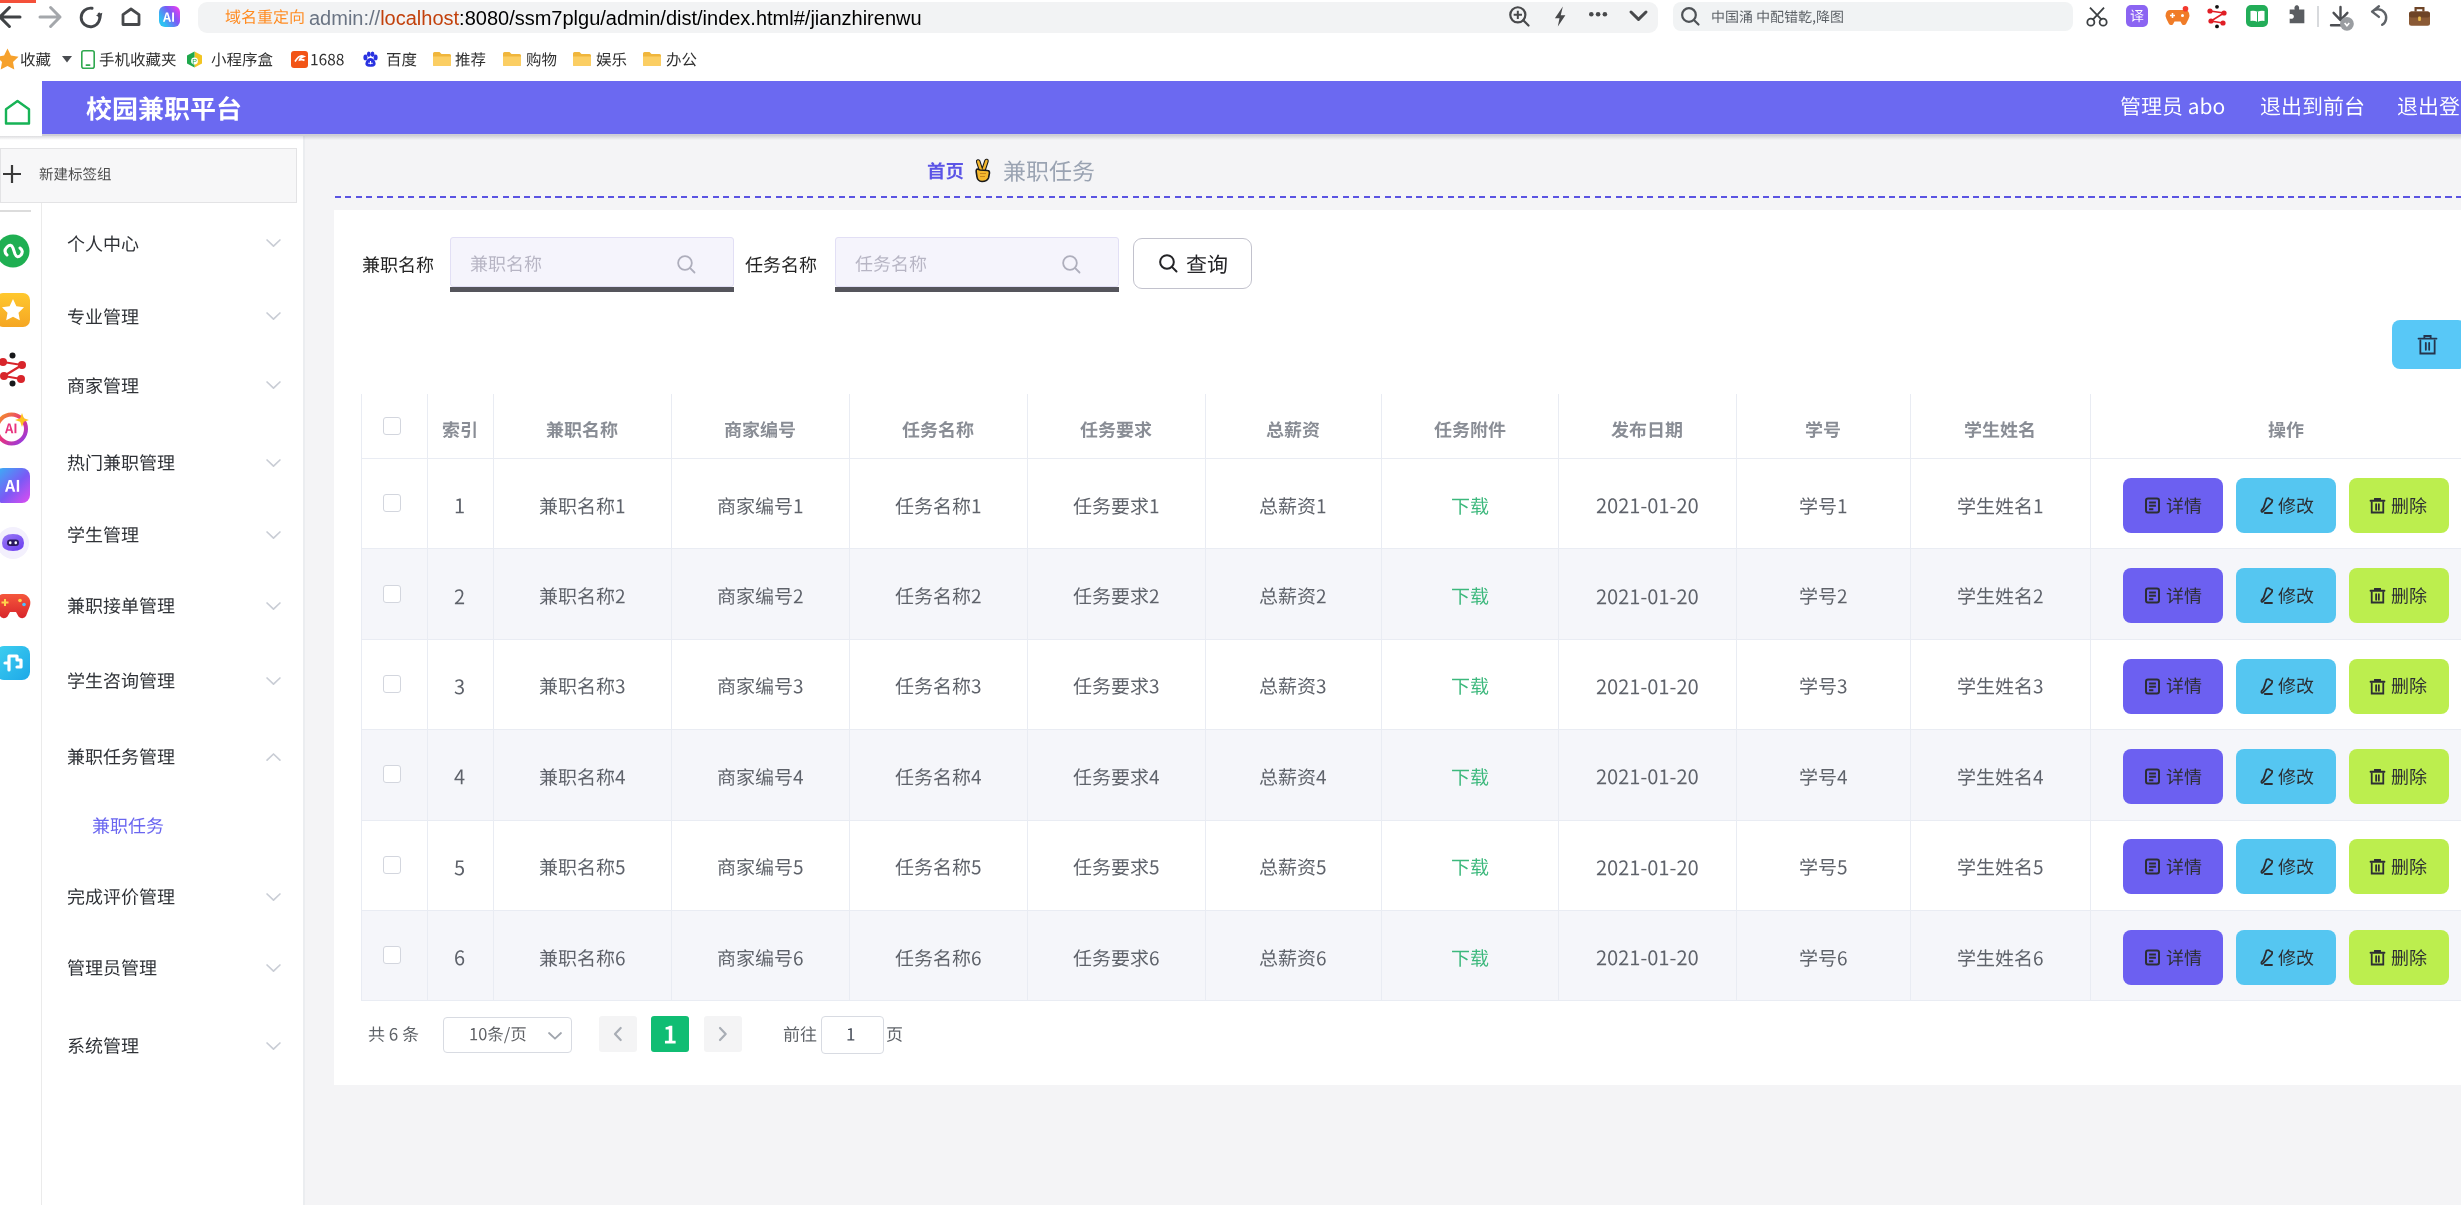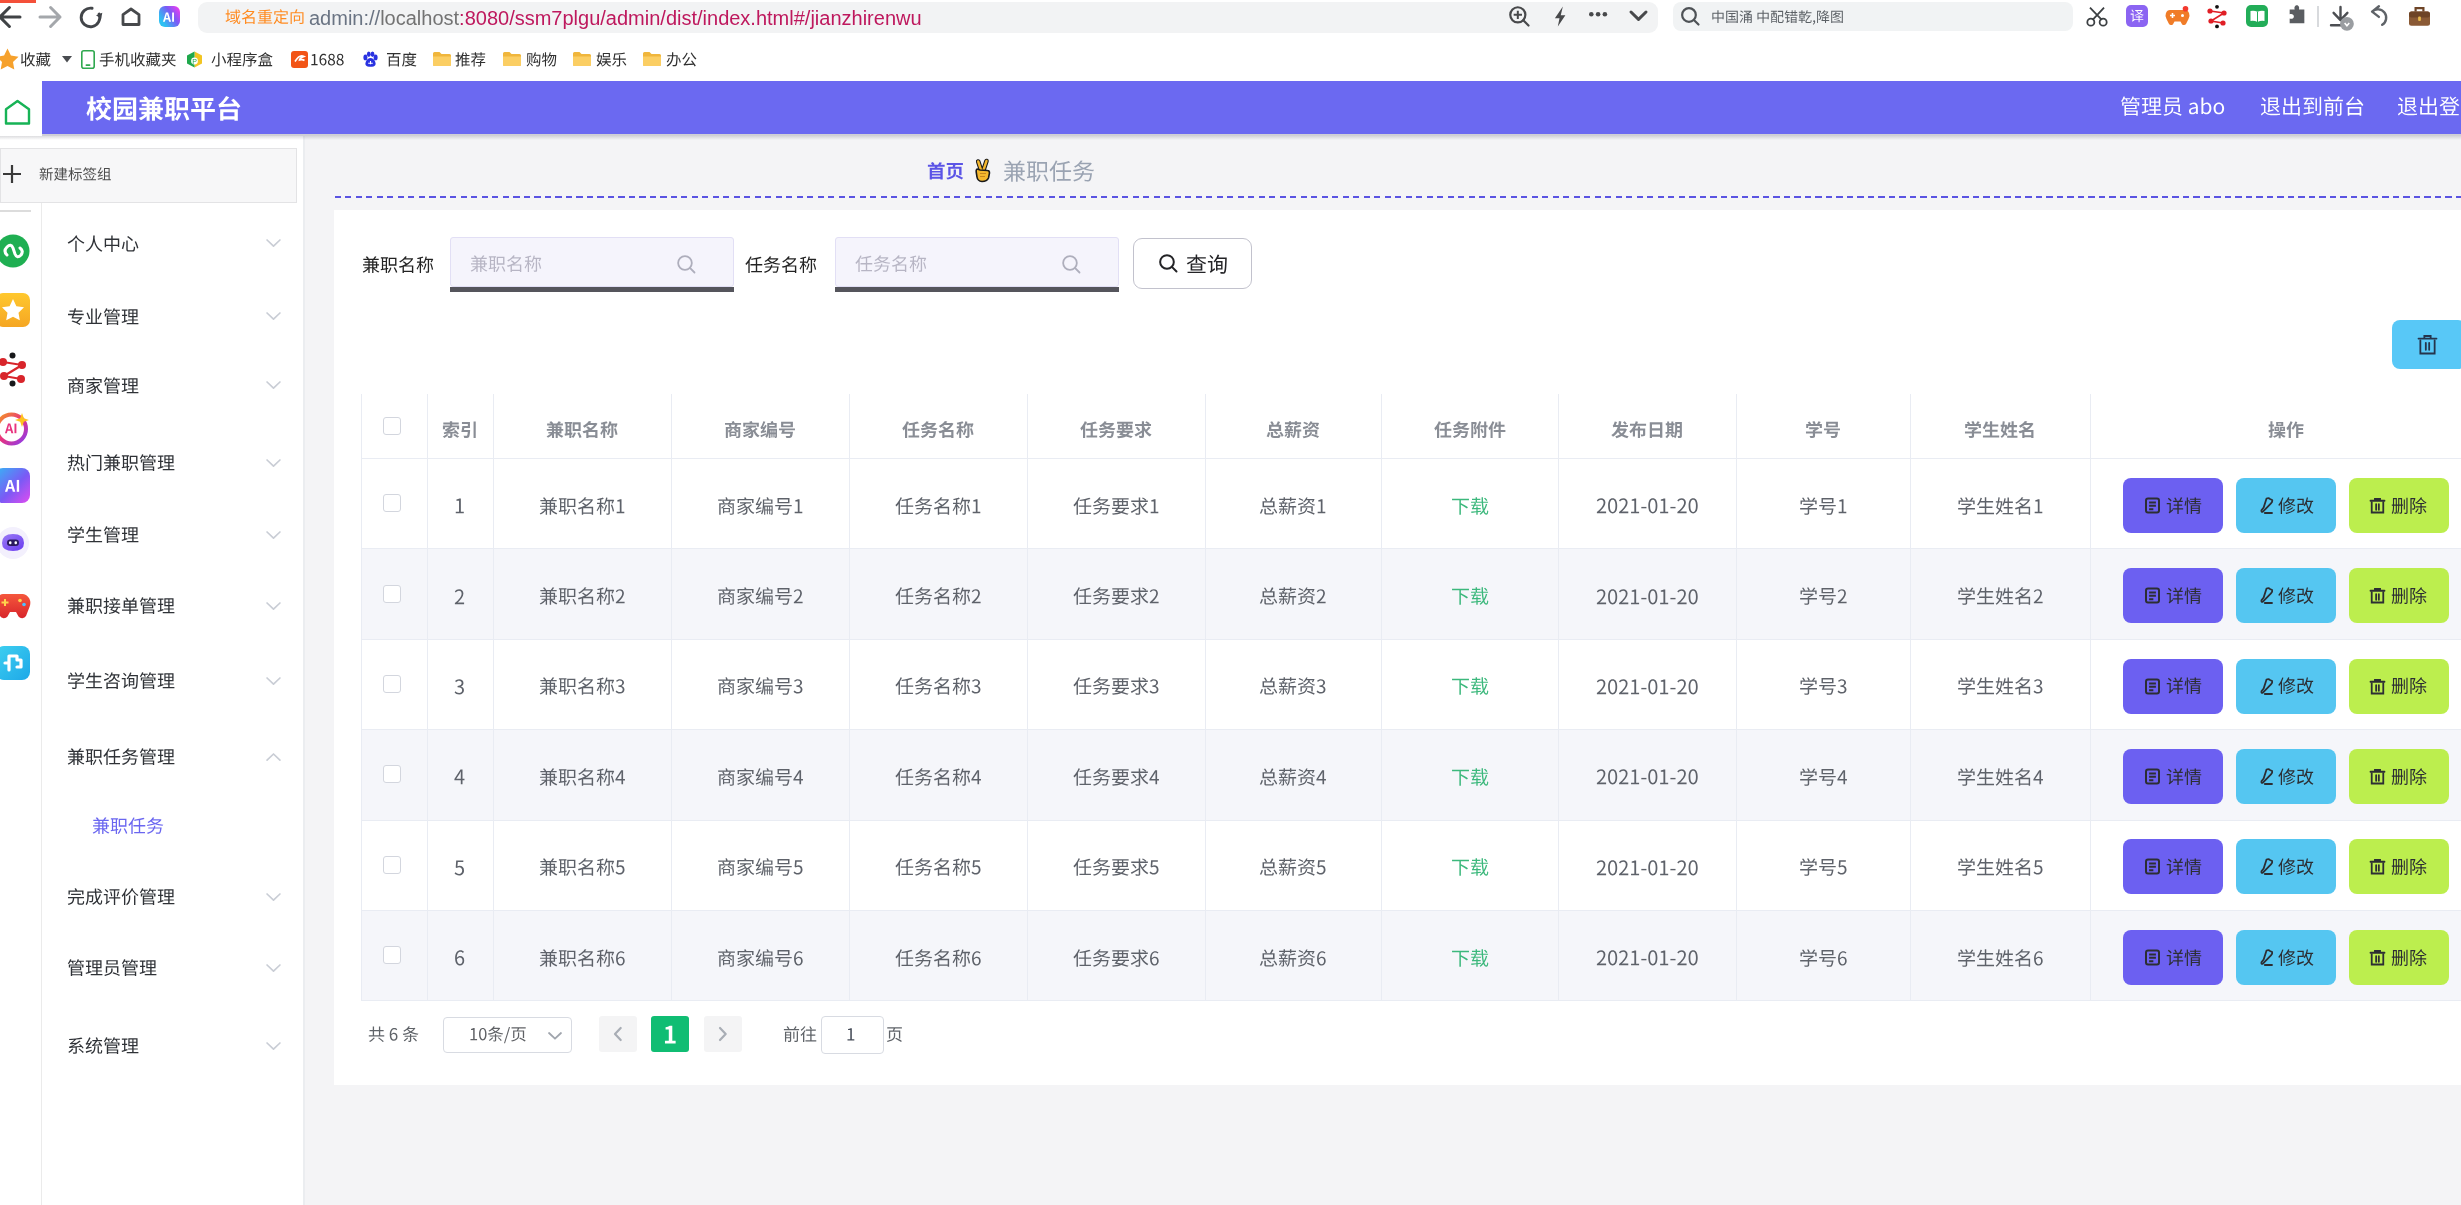--- a/index.html
+++ b/index.html
@@ -198,21 +198,21 @@
       <svg width="80.0" height="16.0" style="overflow:visible;display:block" viewBox="0 0 80.0 16.0">
         <g fill="#ff8a1e">
           <use href="#gR57df" transform="translate(0.0 13.8) scale(0.01600 -0.01600)"></use>
           <use href="#gR540d" transform="translate(16.0 13.8) scale(0.01600 -0.01600)"></use>
           <use href="#gR91cd" transform="translate(32.0 13.8) scale(0.01600 -0.01600)"></use>
           <use href="#gR5b9a" transform="translate(48.0 13.8) scale(0.01600 -0.01600)"></use>
           <use href="#gR5411" transform="translate(64.0 13.8) scale(0.01600 -0.01600)"></use>
         </g>
       </svg>
     </div>
-<div style="position:absolute;left:309px;top:6px;height:24px;line-height:24px;font-family:'Liberation Sans',sans-serif;font-size:20px;white-space:nowrap;"><span style="color:#6a7483">admin://</span><span style="color:#737373">localhost</span><span style="color:#be185d">:8080/ssm7plgu/admin/dist/index.html#/jianzhirenwu</span></div>
+<div style="position:absolute;left:309px;top:6px;height:24px;line-height:24px;font-family:'Liberation Sans',sans-serif;font-size:20px;white-space:nowrap;"><span style="color:#6a7483">admin://</span><span style="color:#c2410c">localhost</span><span style="color:#000000">:8080/ssm7plgu/admin/dist/index.html#/jianzhirenwu</span></div>
 <div style="position:absolute;left:1508.5px;top:5.5px;width:21.0px;height:21.0px">
       <svg width="21.0" height="21.0" viewBox="0 0 21 21" style="display:block;overflow:visible">
         <circle cx="8.82" cy="8.82" r="7.56" stroke="#48494b" stroke-width="2.2" fill="none"></circle>
         <line x1="14.2632" y1="14.2632" x2="19.5" y2="19.5" stroke="#48494b" stroke-width="2.2" stroke-linecap="round"></line>
         <path d="M 4.662 8.82 h 8.316 M 8.82 4.662 v 8.316" stroke="#48494b" stroke-width="2"></path>
       </svg>
     </div>
 <div style="position:absolute;left:1548.5px;top:5.5px;width:21.0px;height:21.0px">
       <svg width="21.0" height="21.0" viewBox="0 0 21 21" style="display:block;overflow:visible">
         <path d="M 13.86 0.5 L 5.88 12.18 H 10.5 L 8.82 20.5 L 16.38 9.24 H 11.76 Z" fill="#48494b"></path>

